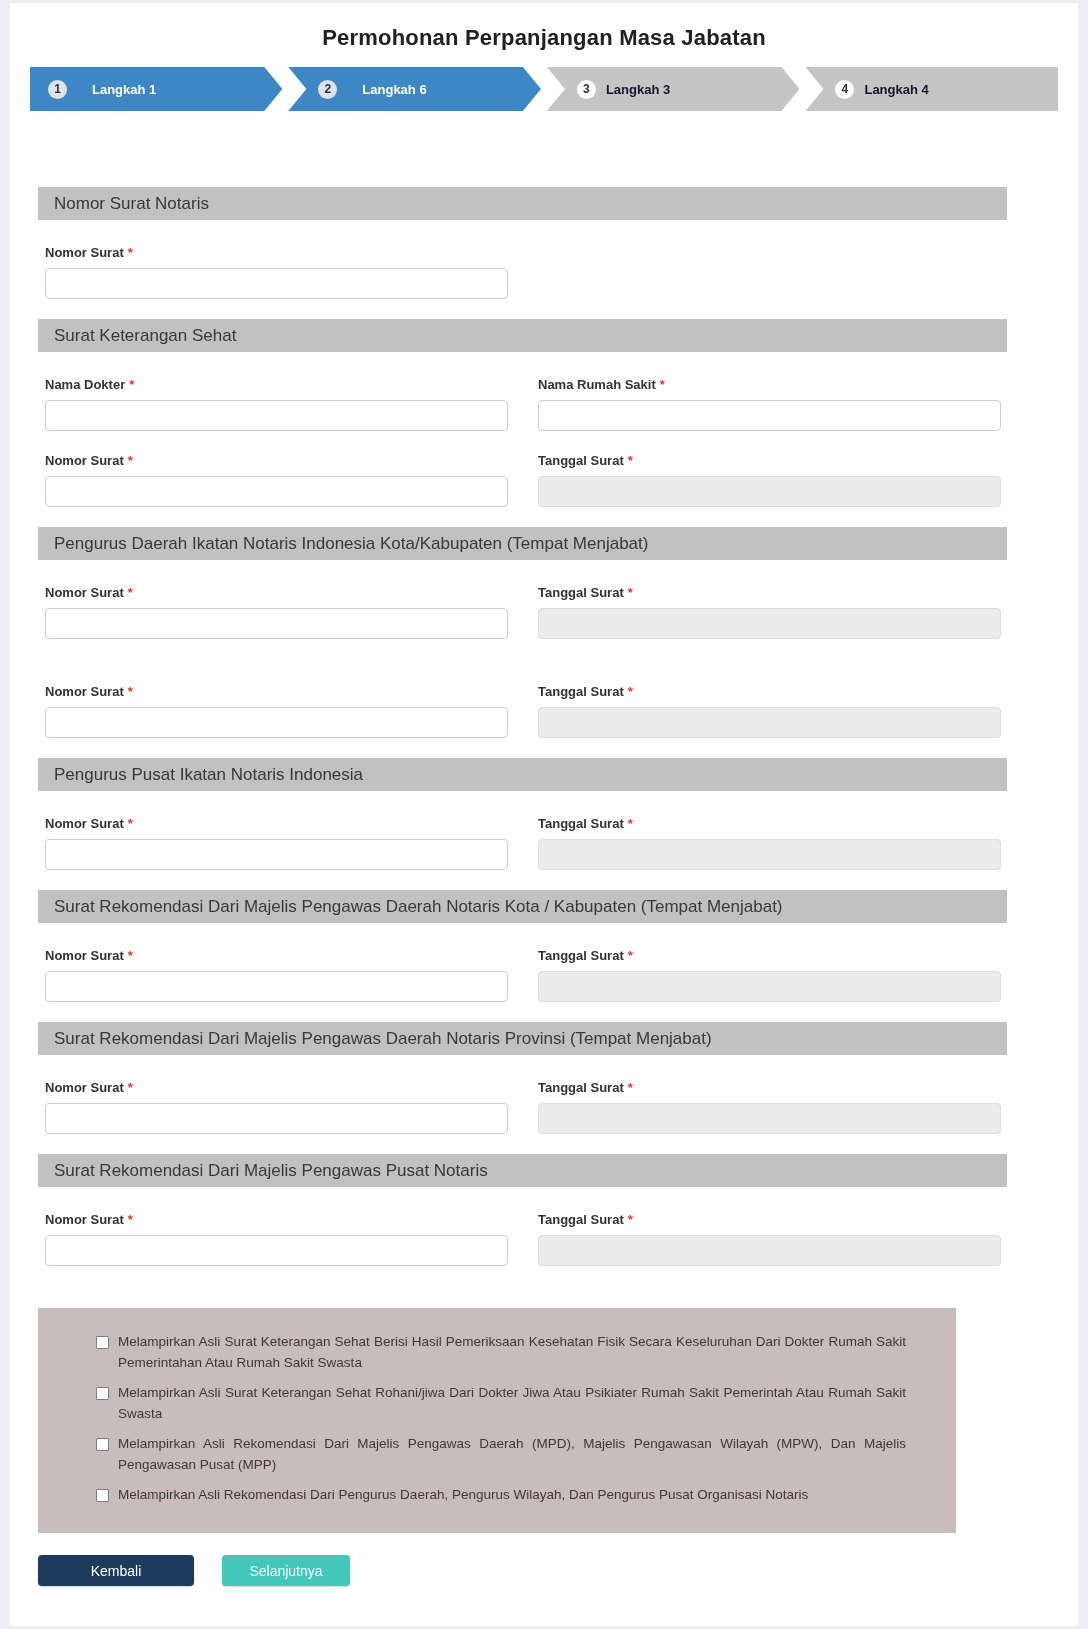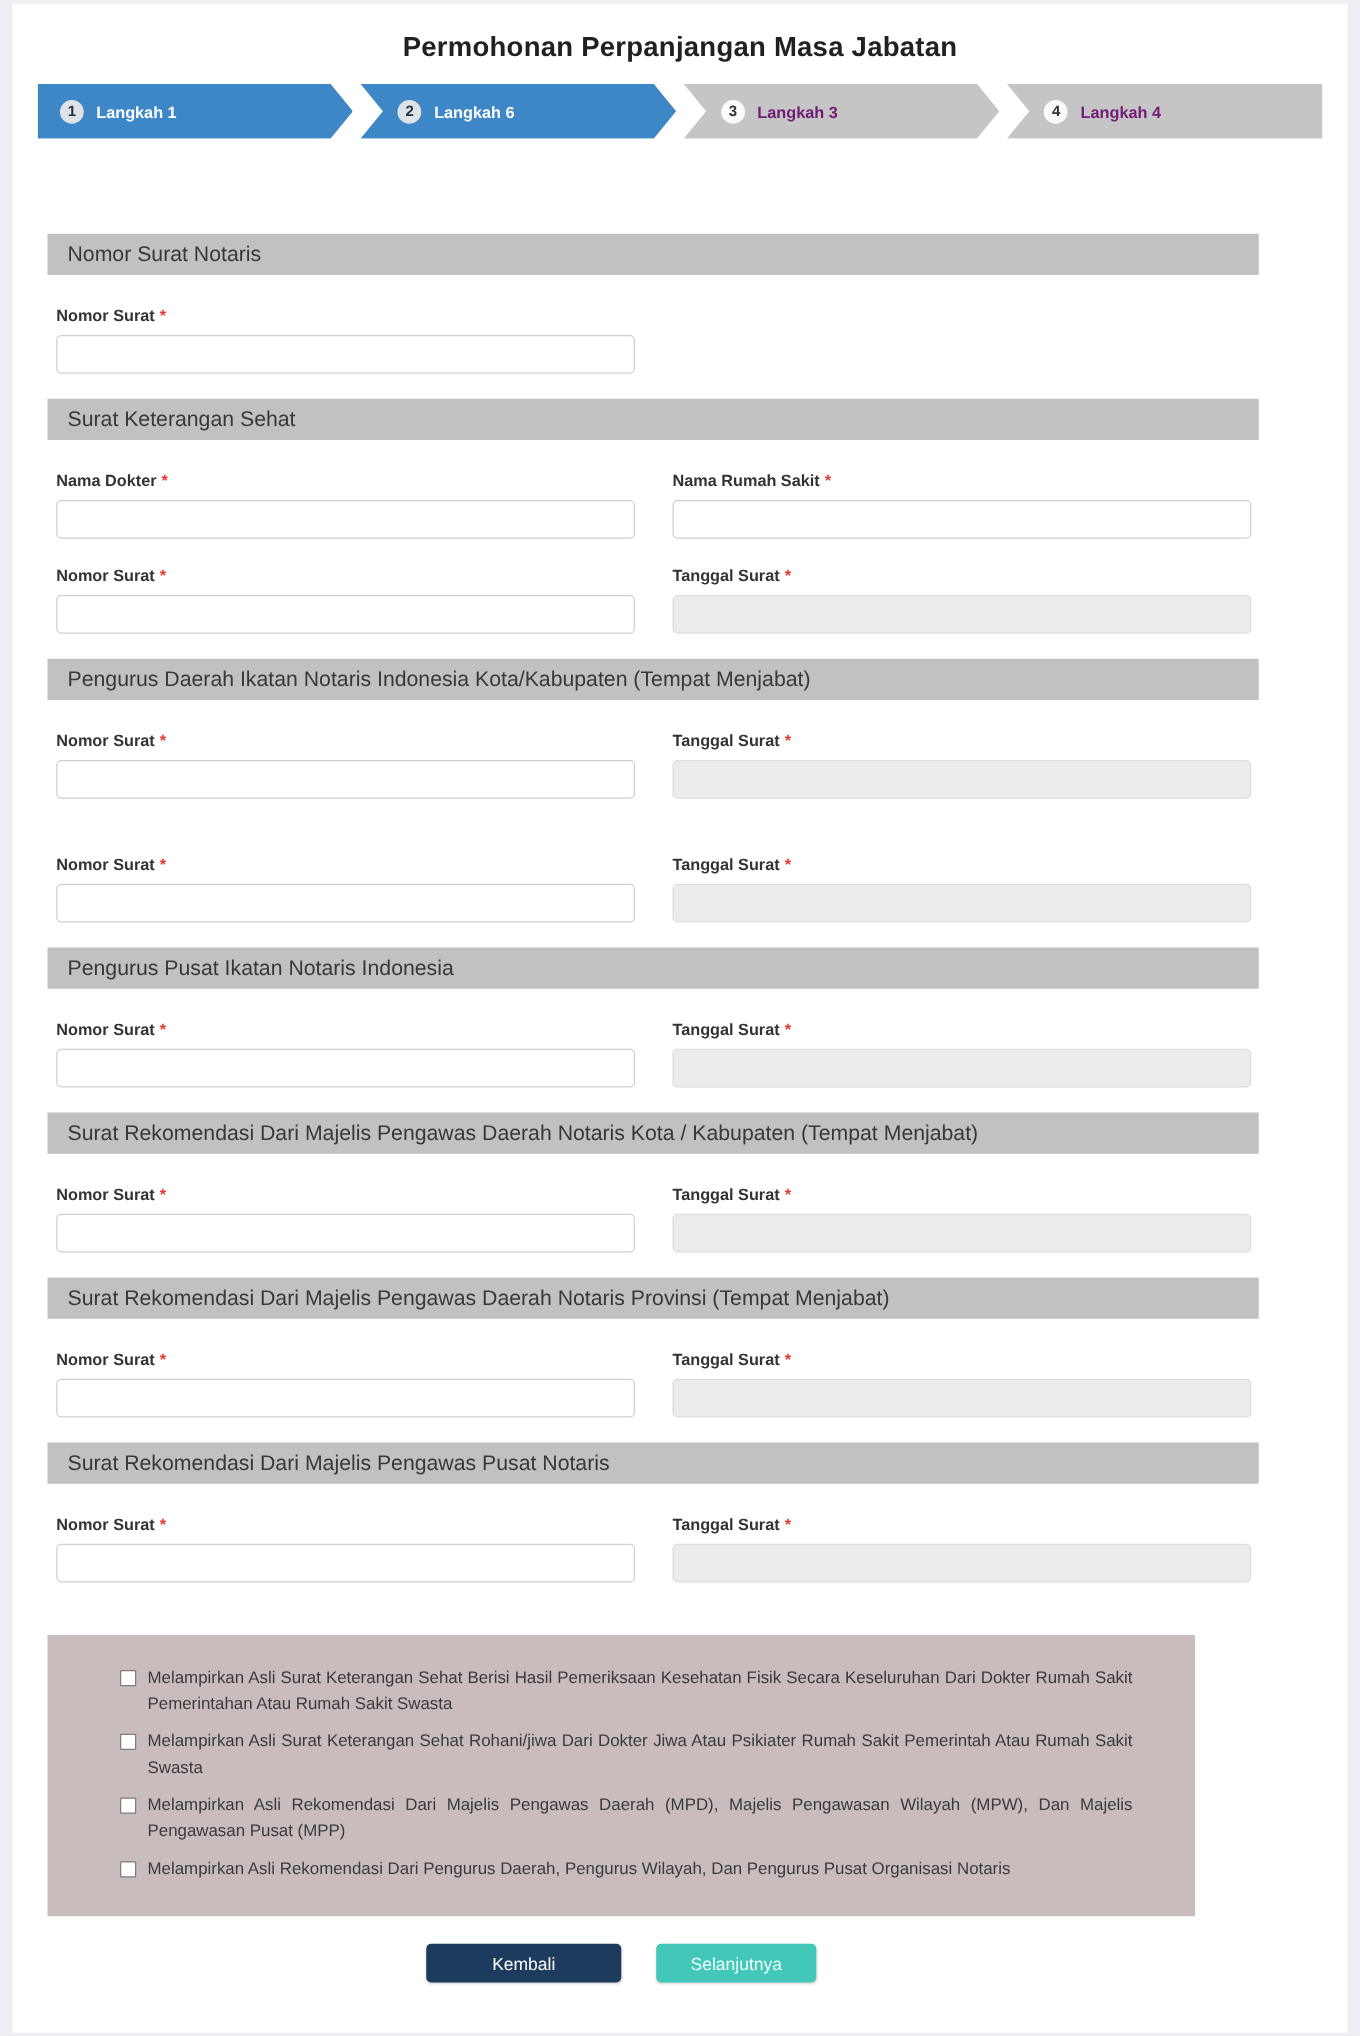--- a/index.html
+++ b/index.html
@@ -48,22 +48,22 @@
     width: 19px; height: 19px;
     border-radius: 50%;
     font-size: 12px; font-weight: 700;
     display: flex; align-items: center; justify-content: center;
     margin-right: 10px;
     flex: 0 0 19px;
   }
   .step.active .step-num { background: #dfe3e6; color: #1d3246; }
   .step.inactive .step-num { background: #fbfbfb; color: #333; }
   .step-label { font-size: 13px; font-weight: 700; }
-  .step.active .step-label { color: #ffffff; }
-  .step.inactive .step-label { color: #701a75; }
+  .step.active .step-label { color: #ffffff; margin-left: 15px; }
+  .step.inactive .step-label { color: #0f172a; }
   
   .form-area { margin: 76px 51px 0 8px; }
   .form-section { margin-bottom: 0; }
   .section-header {
     background: #c1c1c1;
     height: 33px;
     line-height: 33px;
     padding-left: 16px;
     font-size: 17px;
     color: #383838;
@@ -126,21 +126,20 @@
   .check-label {
     font-size: 13.5px;
     font-weight: 400;
     color: #3a3a3a;
     line-height: 1.55;
     text-align: justify;
   }
   
   .actions {
     display: flex;
-    justify-content: center;
     gap: 28px;
     margin: 22px 51px 0 0;
   }
   .btn {
     height: 31px;
     border: none;
     border-radius: 4px;
     color: #ffffff;
     font-family: "Liberation Sans", sans-serif;
     font-size: 14px;

